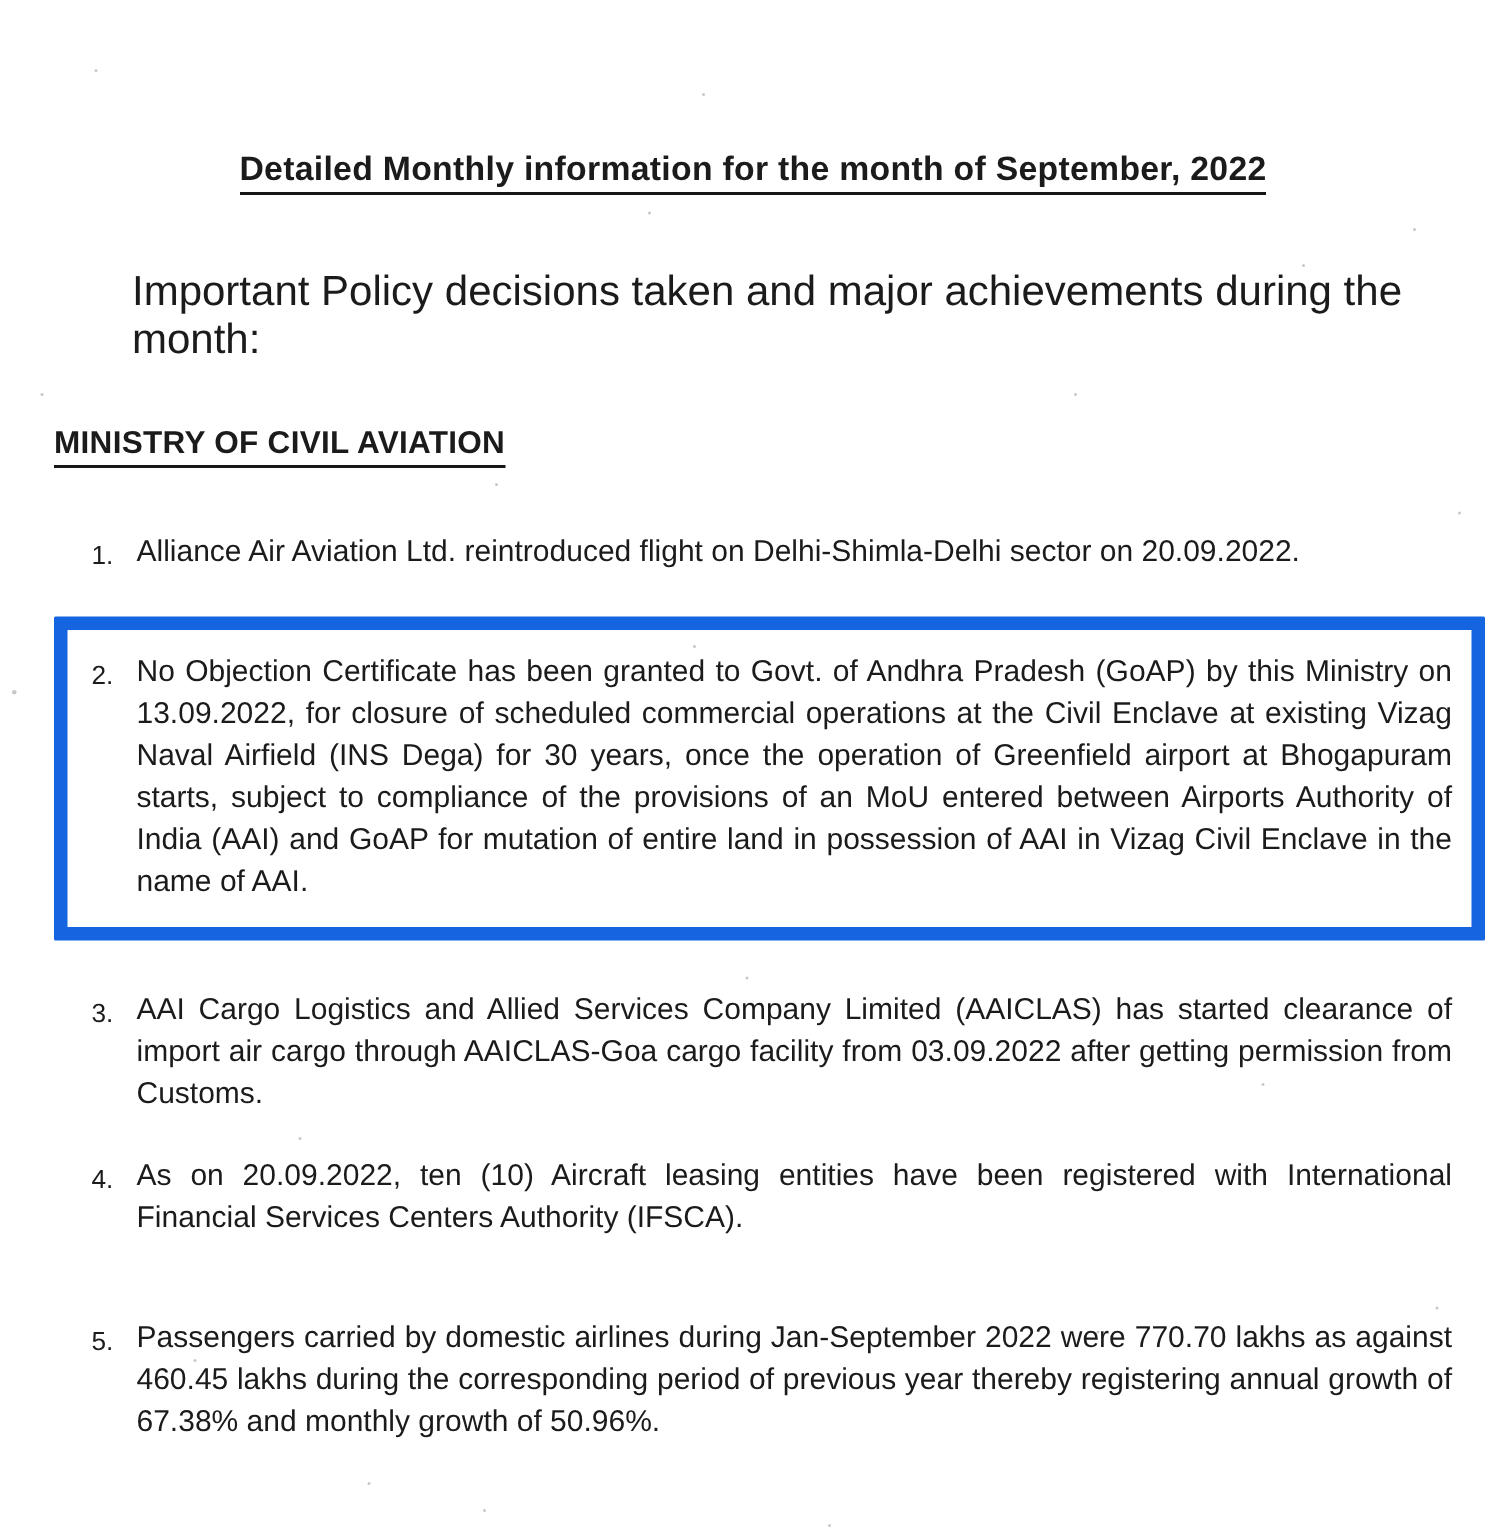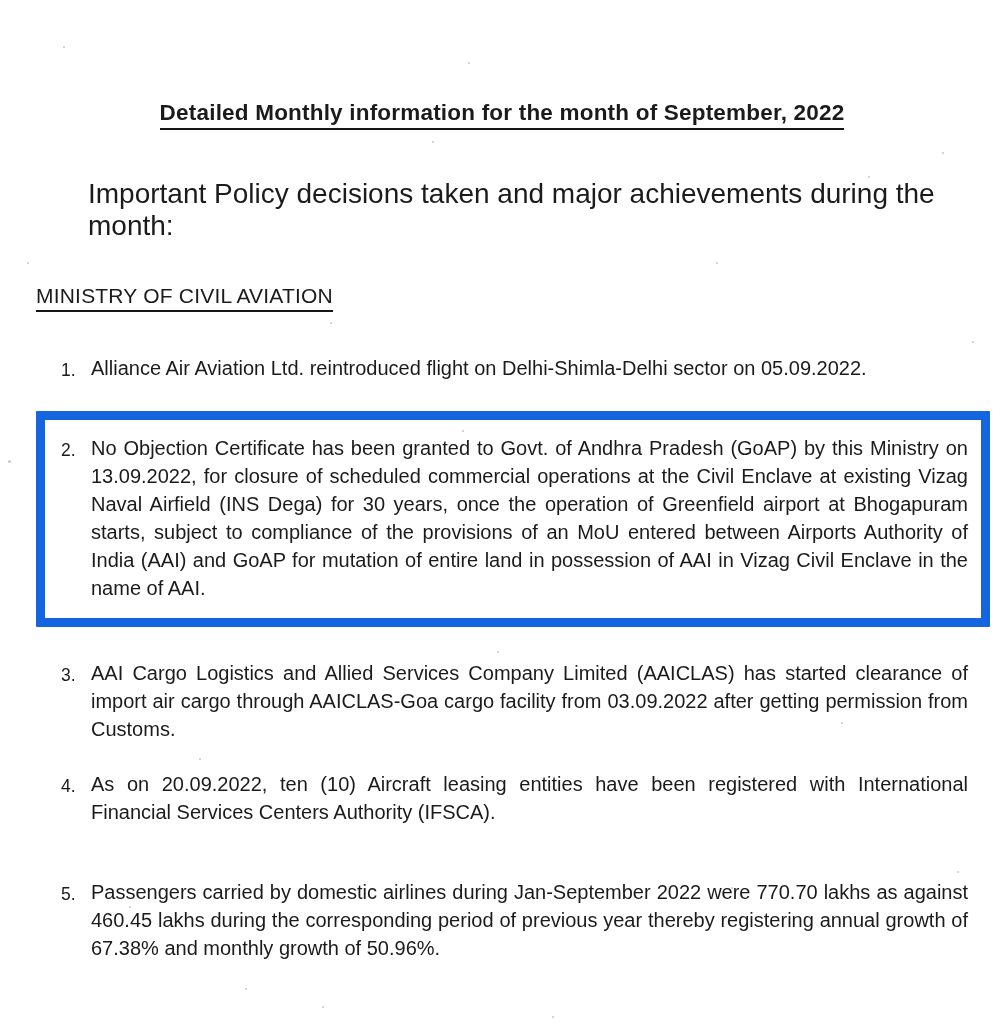--- a/index.html
+++ b/index.html
@@ -35,21 +35,21 @@
     padding-bottom: 3px;
   }
   .intro {
     margin: 0 0 42px 0;
     padding-left: 52px;
     font-size: 28px;
   }
   .ministry {
     margin: 0 0 46px 0;
     font-size: 21px;
-    font-weight: normal;
+    font-weight: bold;
     letter-spacing: 0.2px;
   }
   .ministry .u {
     border-bottom: 2.5px solid #161616;
     padding-bottom: 3px;
   }
   .list {
     list-style: none;
     margin: 0;
     padding: 0;
@@ -96,21 +96,21 @@
 <div class="page">
   <h1 class="title"><span class="u">Detailed Monthly information for the month of September, 2022</span></h1>
 
   <p class="intro">Important Policy decisions taken and major achievements during the month:</p>
 
   <h2 class="ministry"><span class="u">MINISTRY OF CIVIL AVIATION</span></h2>
 
   <ol class="list">
   <li class="item">
     <span class="num">1.</span>
-    <div class="txt">Alliance Air Aviation Ltd. reintroduced flight on Delhi-Shimla-Delhi sector on 05.09.2022.</div>
+    <div class="txt">Alliance Air Aviation Ltd. reintroduced flight on Delhi-Shimla-Delhi sector on 20.09.2022.</div>
   </li>
 
   <li class="item highlighted">
     <span class="num">2.</span>
     <div class="txt">No Objection Certificate has been granted to Govt. of Andhra Pradesh (GoAP) by this Ministry on 13.09.2022, for closure of scheduled commercial operations at the Civil Enclave at existing Vizag Naval Airfield (INS Dega) for 30 years, once the operation of Greenfield airport at Bhogapuram starts, subject to compliance of the provisions of an MoU entered between Airports Authority of India (AAI) and GoAP for mutation of entire land in possession of AAI in Vizag Civil Enclave in the name of AAI.</div>
   </li>
 
   <li class="item">
     <span class="num">3.</span>
     <div class="txt">AAI Cargo Logistics and Allied Services Company Limited (AAICLAS) has started clearance of import air cargo through AAICLAS-Goa cargo facility from 03.09.2022 after getting permission from Customs.</div>

